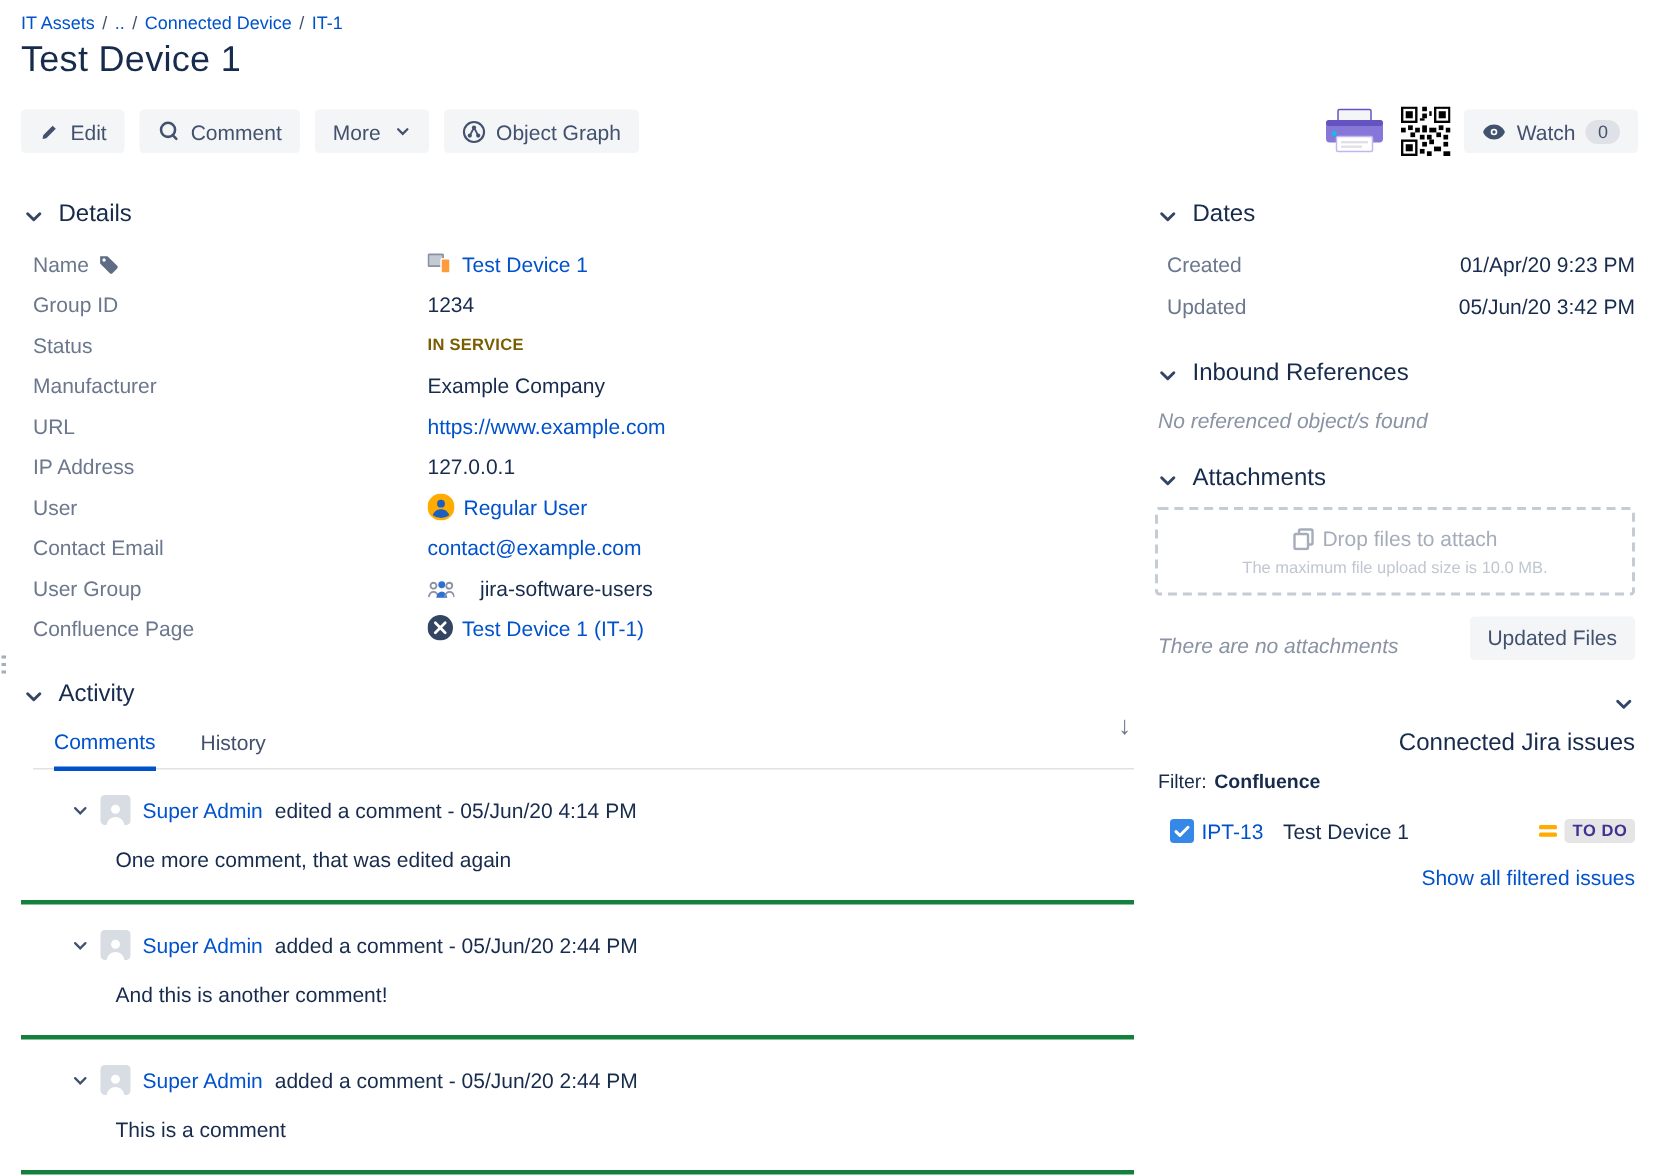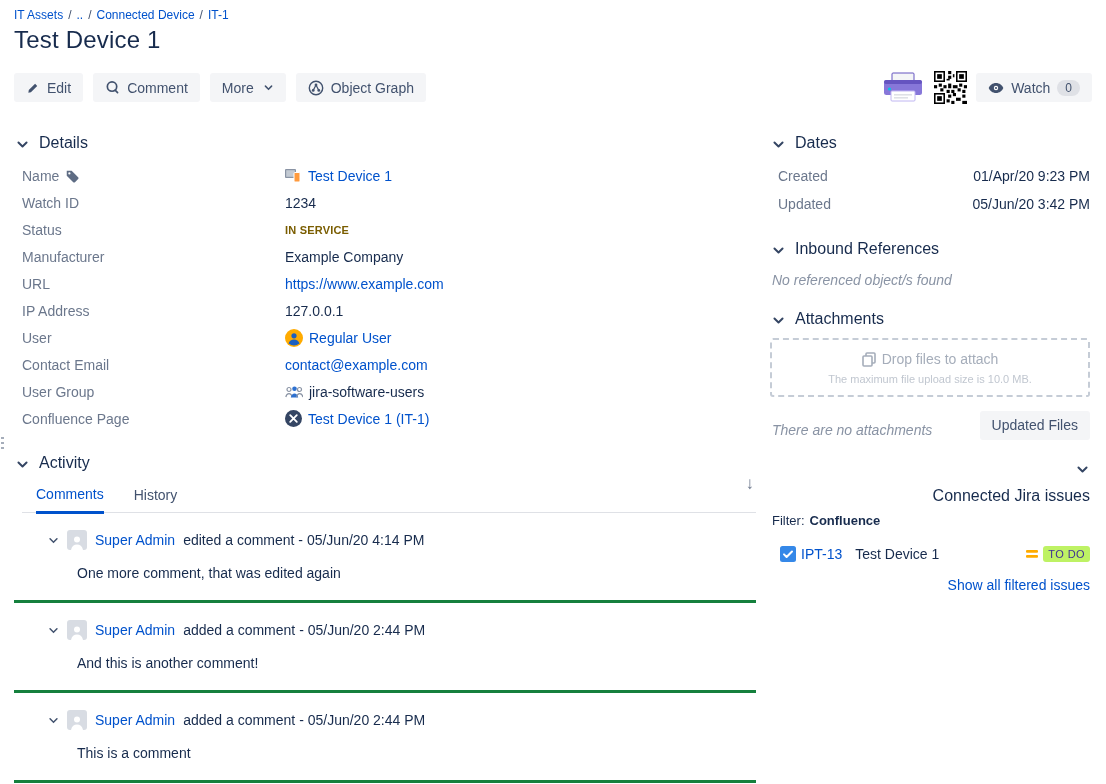--- a/index.html
+++ b/index.html
@@ -72,21 +72,21 @@
   .drop-sub { color: #C1C7D0; font-size: 11px; margin-top: 3px; }
   .attach-row { display: flex; justify-content: space-between; align-items: flex-end; margin-top: 14px; }
   .attach-row .empty-note { margin: 0 0 2px 2px; }
 
   .filter-line { margin: 2px 0 0 2px; font-size: 13px; color: #172B4D; }
   .filter-line b { margin-left: 5px; }
   .issue-row { display: flex; align-items: flex-start; margin: 18px 0 0 10px; gap: 5px; cursor: pointer; }
   .issue-key { margin-right: 8px; }
   .issue-summary { color: #172B4D; }
   .issue-right { margin-left: auto; display: flex; align-items: center; gap: 5px; }
-  .lozenge-todo { background: #bef264; color: #403294; font-size: 11px; font-weight: normal;
+  .lozenge-todo { background: #e5e5e5; color: #403294; font-size: 11px; font-weight: bold;
                   padding: 2px 5px; border-radius: 3px; letter-spacing: .4px; }
   .show-all { display: block; text-align: right; margin-top: 15px; font-size: 14px; }
 
   
   .drag-handle { position: absolute; left: 1px; top: 437px; display: flex; flex-direction: column; gap: 3px; cursor: col-resize; }
   .drag-handle i { width: 3px; height: 2px; background: #A5ADBA; display: block; }
 </style>
 </head>
 <body>
 
@@ -242,21 +242,21 @@
                     <rect x="0" y="1" width="11" height="9" rx="1" fill="#8993A4"></rect>
                     <rect x="1.2" y="2.2" width="8.6" height="6.6" fill="#C3CAD3"></rect>
                     <rect x="9" y="4.5" width="6" height="9.5" rx="1" fill="#FF9A3D" stroke="#fff"></rect>
                   </svg>
               </span>
               <a>Test Device 1</a>
             </div>
           </div>
           <div class="frow">
             <div class="flabel">
-                <span>Watch ID</span>
+                <span>Group ID</span>
               </div>
             <div class="fvalue">
                 <span>1234</span>
               </div>
           </div>
           <div class="frow">
             <div class="flabel">
                 <span>Status</span>
               </div>
             <div class="fvalue">
@@ -307,21 +307,21 @@
                 <span>Contact Email</span>
               </div>
             <div class="fvalue">
                 <a>contact@example.com</a>
               </div>
           </div>
           <div class="frow">
             <div class="flabel">
                 <span>User Group</span>
               </div>
-            <div class="fvalue" style="gap:6px;">
+            <div class="fvalue" style="gap:17px;align-items:flex-end;">
               <span class="icon">
                 <svg width="18" height="14" viewBox="0 0 18 14">
                     <circle cx="4" cy="4.5" r="2" fill="none" stroke="#8993A4" stroke-width="1.2"></circle>
                     <path d="M.8 12c.5-2.2 1.8-3.4 3.2-3.4S6.7 9.8 7.2 12" fill="none" stroke="#8993A4" stroke-width="1.2"></path>
                     <circle cx="9.5" cy="3.8" r="2.3" fill="#2E71D0"></circle>
                     <path d="M5.8 12.5c.6-2.7 2-4.1 3.7-4.1s3.1 1.4 3.7 4.1z" fill="#2E71D0"></path>
                     <circle cx="14.5" cy="4.5" r="2" fill="none" stroke="#8993A4" stroke-width="1.2"></circle>
                     <path d="M11.5 12c.5-2.2 1.8-3.4 3.2-3.4s2.7 1.2 3.2 3.4" fill="none" stroke="#8993A4" stroke-width="1.2"></path>
                   </svg>
               </span>

